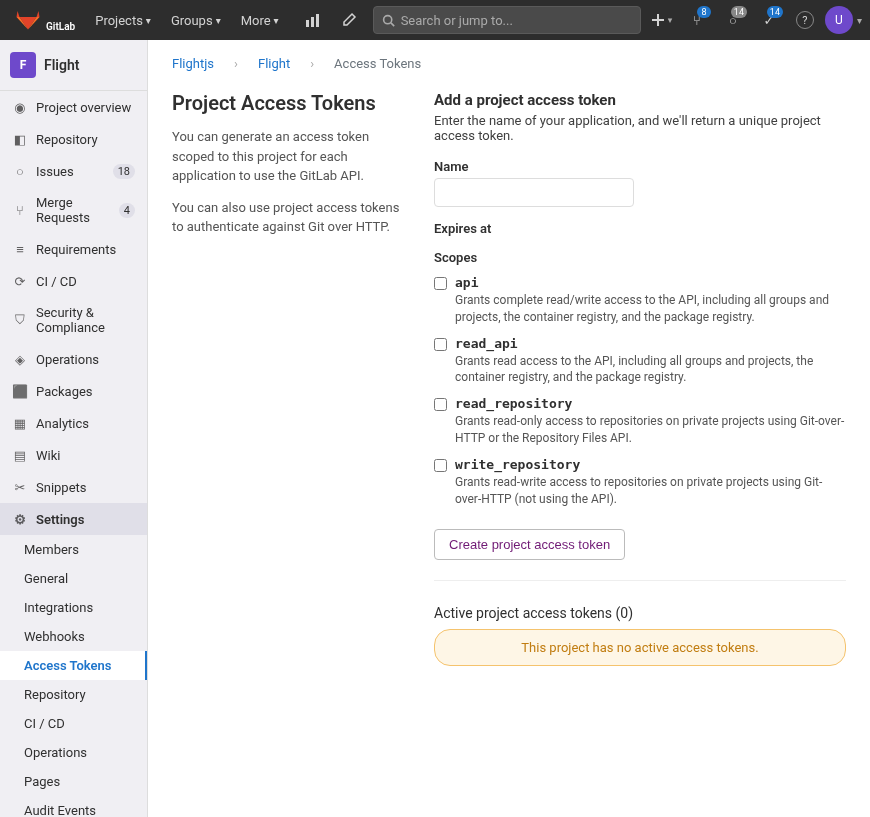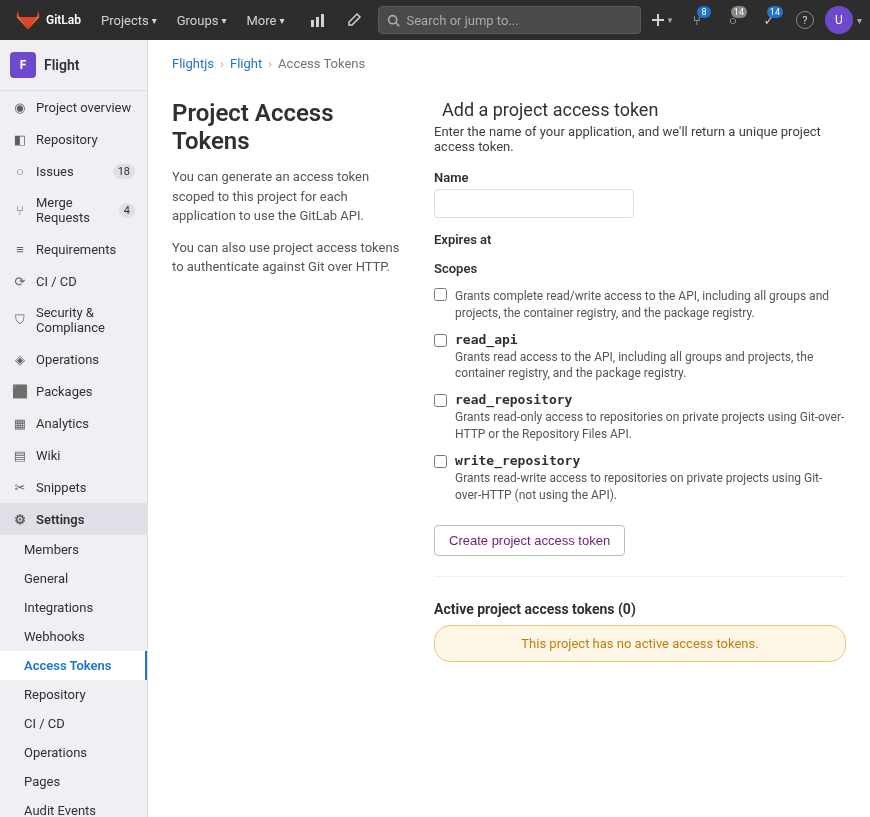--- a/index.html
+++ b/index.html
@@ -11,22 +11,22 @@
       background: #2d2d2d;
       display: flex;
       align-items: center;
       padding: 0 8px;
       gap: 4px;
       position: fixed;
       top: 0; left: 0; right: 0;
       z-index: 100;
     }
     .top-nav .logo {
-      display: flex; align-items: center; gap: 6px;
-      color: #fff; font-weight: 600; font-size: 12px;
+      display: flex; align-items: flex-end; gap: 6px;
+      color: #fff; font-weight: 600; font-size: 10px;
       padding: 0 8px;
     }
     .top-nav .logo svg { width: 24px; height: 24px; }
     .nav-item {
       color: #d3d3d3; font-size: 13px; padding: 0 8px;
       cursor: pointer; display: flex; align-items: center; gap: 3px;
       height: 40px; white-space: nowrap;
     }
     .nav-chevron { font-size: 10px; }
     .search-bar {
@@ -105,39 +105,39 @@
 
     
     .main {
       flex: 1;
       padding: 16px 24px;
       overflow: auto;
     }
 
     
     .breadcrumb {
-      display: flex; align-items: flex-end; gap: 6px;
-      font-size: 13px; color: #6c757d; margin-bottom: 28px;
+      display: flex; align-items: flex-end; gap: 20px;
+      font-size: 13px; color: #6c757d; margin-bottom: 20px;
     }
     .breadcrumb a { color: #1f75cb; text-decoration: none; }
     .breadcrumb-sep { color: #aaa; }
 
     
     .content-wrap {
       display: flex; gap: 32px; align-items: flex-start;
     }
     .left-col { max-width: 230px; flex-shrink: 0; }
     .right-col { flex: 1; }
 
-    h2 { font-size: 24px; font-weight: 600; margin-bottom: 12px; }
+    h2 { font-size: 20px; font-weight: 600; margin-bottom: 12px; }
     .left-col p { font-size: 13px; color: #555; line-height: 1.5; margin-bottom: 12px; }
 
     
     .form-section-title {
-      font-size: 18px; font-weight: 400; margin-bottom: 4px; margin-left: 8px;
+      font-size: 15px; font-weight: 700; margin-bottom: 4px;
     }
     .form-section-desc {
       font-size: 13px; color: #404040; margin-bottom: 16px;
     }
     .form-label {
       display: block; font-size: 13px; font-weight: 600; margin-bottom: 4px;
     }
     .form-control {
       width: 100%; max-width: 200px;
       border: 1px solid #ddd; border-radius: 4px;
@@ -162,21 +162,21 @@
 
     .btn-create {
       margin-top: 8px;
       background: #fff; border: 1px solid #bbb; border-radius: 4px;
       padding: 7px 14px; font-size: 13px; color: #701a75;
       cursor: pointer; display: inline-block;
     }
 
     
     .active-tokens-section { margin-top: 24px; }
-    .active-tokens-title { font-size: 14px; font-weight: 700; margin-bottom: 8px; }
+    .active-tokens-title { font-size: 14px; font-weight: 400; margin-bottom: 8px; }
     .no-tokens-msg {
       background: #fef6e6; border: 1px solid #f5c36d; border-radius: 16px;
       padding: 10px 16px; color: #c17d11; font-size: 13px; text-align: center;
     }
 
     .divider { border: none; border-top: 1px solid #eee; margin: 20px 0; }
   </style>
 </head>
 <body>
 
@@ -384,20 +384,21 @@
         <div class="form-group">
           <label class="form-label">Expires at</label>
         </div>
 
         <div class="form-group">
           <div class="scopes-title">Scopes</div>
 
           <div class="scope-item">
             <input type="checkbox" id="scope-api" style="">
             <div>
+              <div class="scope-name">api</div>
               <div class="scope-desc">Grants complete read/write access to the API, including all groups and projects, the container registry, and the package registry.</div>
             </div>
           </div>
 
           <div class="scope-item">
             <input type="checkbox" id="scope-read-api" style="">
             <div>
               <div class="scope-name">read_api</div>
               <div class="scope-desc">Grants read access to the API, including all groups and projects, the container registry, and the package registry.</div>
             </div>

